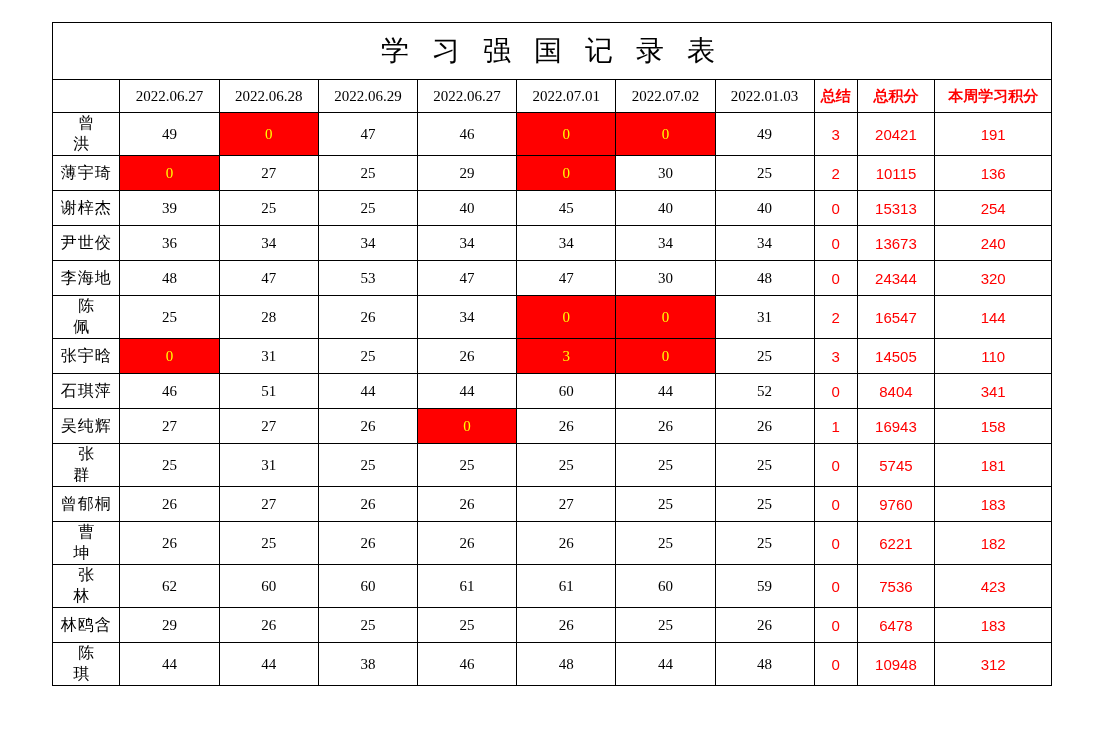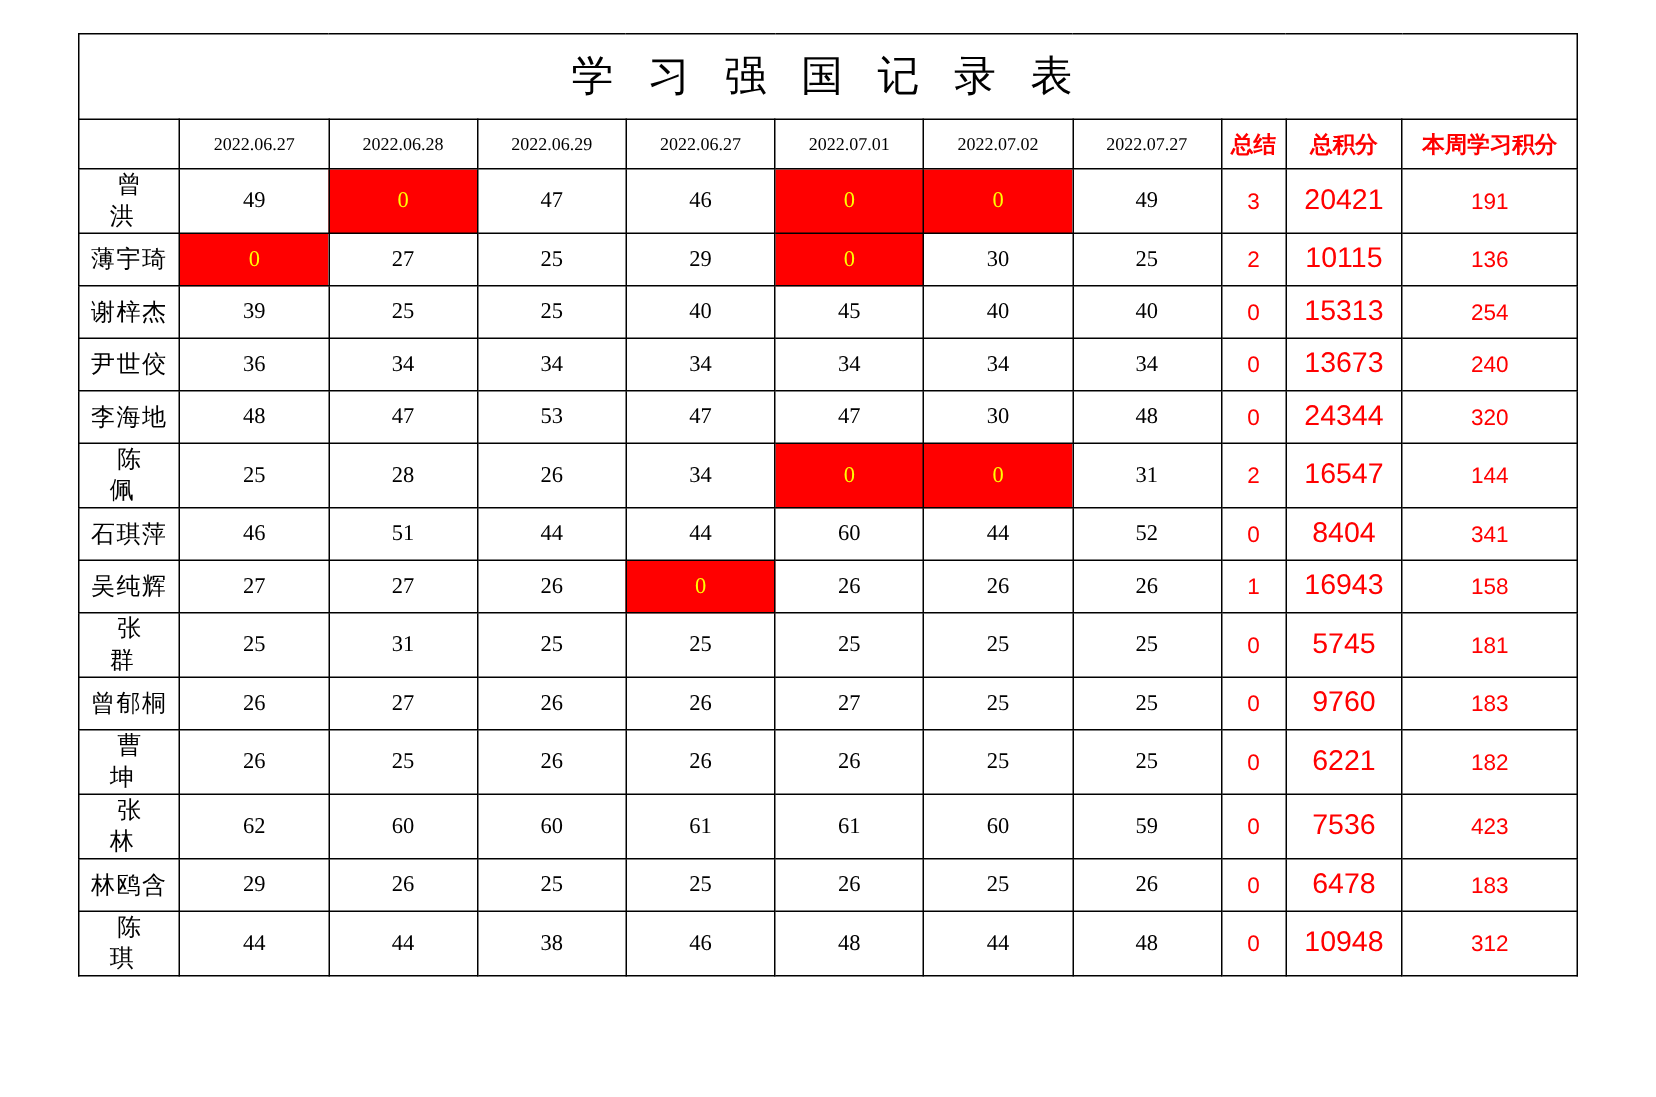--- a/index.html
+++ b/index.html
@@ -35,21 +35,21 @@
   .title-cell {
     height: 56px;
     font-size: 28px;
     font-weight: bold;
     letter-spacing: 8px;
     color: #000000;
     font-family: "Liberation Serif", serif;
   }
   .hdr {
     height: 32px;
-    font-size: 12px;
+    font-size: 15px;
     color: #000000;
     font-family: "Liberation Serif", serif;
   }
   .hdr.red {
     color: #ff0000;
     font-weight: bold;
     font-family: Liberation Sans, sans-serif;
     font-size: 15px;
   }
   .name {
@@ -71,21 +71,21 @@
   .day.zero {
     background: #ff0000;
     color: #ffff00;
   }
   .sum {
     font-size: 15px;
     color: #ff0000;
     font-weight: bold;
   }
   .total {
-    font-size: 19px;
+    font-size: 15px;
     color: #ff0000;
     font-weight: bold;
   }
   .week {
     font-size: 15px;
     color: #ff0000;
     font-weight: bold;
   }
   col.c-name { width: 66px; }
   col.c-day  { width: 97px; }
@@ -116,21 +116,21 @@
         <td class="title-cell" colspan="11">学 习 强 国 记 录 表</td>
       </tr>
       <tr>
         <td class="hdr"></td>
         <td class="hdr">2022.06.27</td>
         <td class="hdr">2022.06.28</td>
         <td class="hdr">2022.06.29</td>
         <td class="hdr">2022.06.27</td>
         <td class="hdr">2022.07.01</td>
         <td class="hdr">2022.07.02</td>
-        <td class="hdr">2022.07.27</td>
+        <td class="hdr">2022.01.03</td>
         <td class="hdr red">总结</td>
         <td class="hdr red">总积分</td>
         <td class="hdr red">本周学习积分</td>
       </tr>
     <tr>
           <td class="name spaced">曾  洪</td>
           <td class="day">49</td>
           <td class="day zero">0</td>
           <td class="day">47</td>
           <td class="day">46</td>
@@ -200,20 +200,33 @@
           <td class="day">26</td>
           <td class="day">34</td>
           <td class="day zero">0</td>
           <td class="day zero">0</td>
           <td class="day">31</td>
           <td class="sum">2</td>
           <td class="total">16547</td>
           <td class="week">144</td>
         </tr>
         <tr>
+          <td class="name">张宇晗</td>
+          <td class="day zero">0</td>
+          <td class="day">31</td>
+          <td class="day">25</td>
+          <td class="day">26</td>
+          <td class="day zero">3</td>
+          <td class="day zero">0</td>
+          <td class="day">25</td>
+          <td class="sum">3</td>
+          <td class="total">14505</td>
+          <td class="week">110</td>
+        </tr>
+        <tr>
           <td class="name">石琪萍</td>
           <td class="day">46</td>
           <td class="day">51</td>
           <td class="day">44</td>
           <td class="day">44</td>
           <td class="day">60</td>
           <td class="day">44</td>
           <td class="day">52</td>
           <td class="sum">0</td>
           <td class="total">8404</td>

